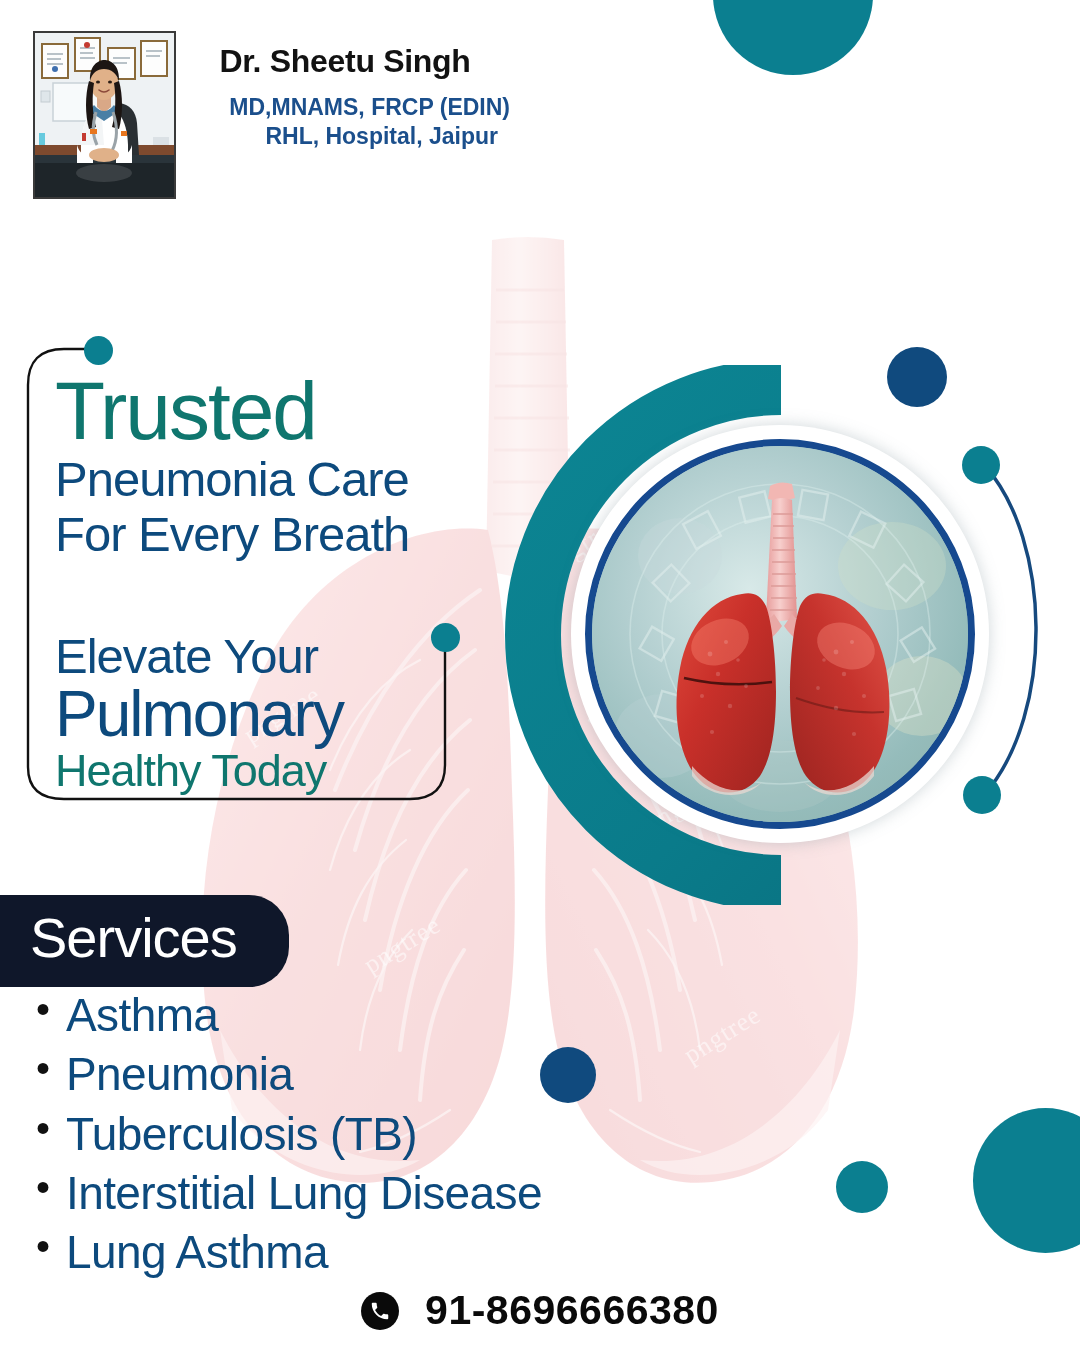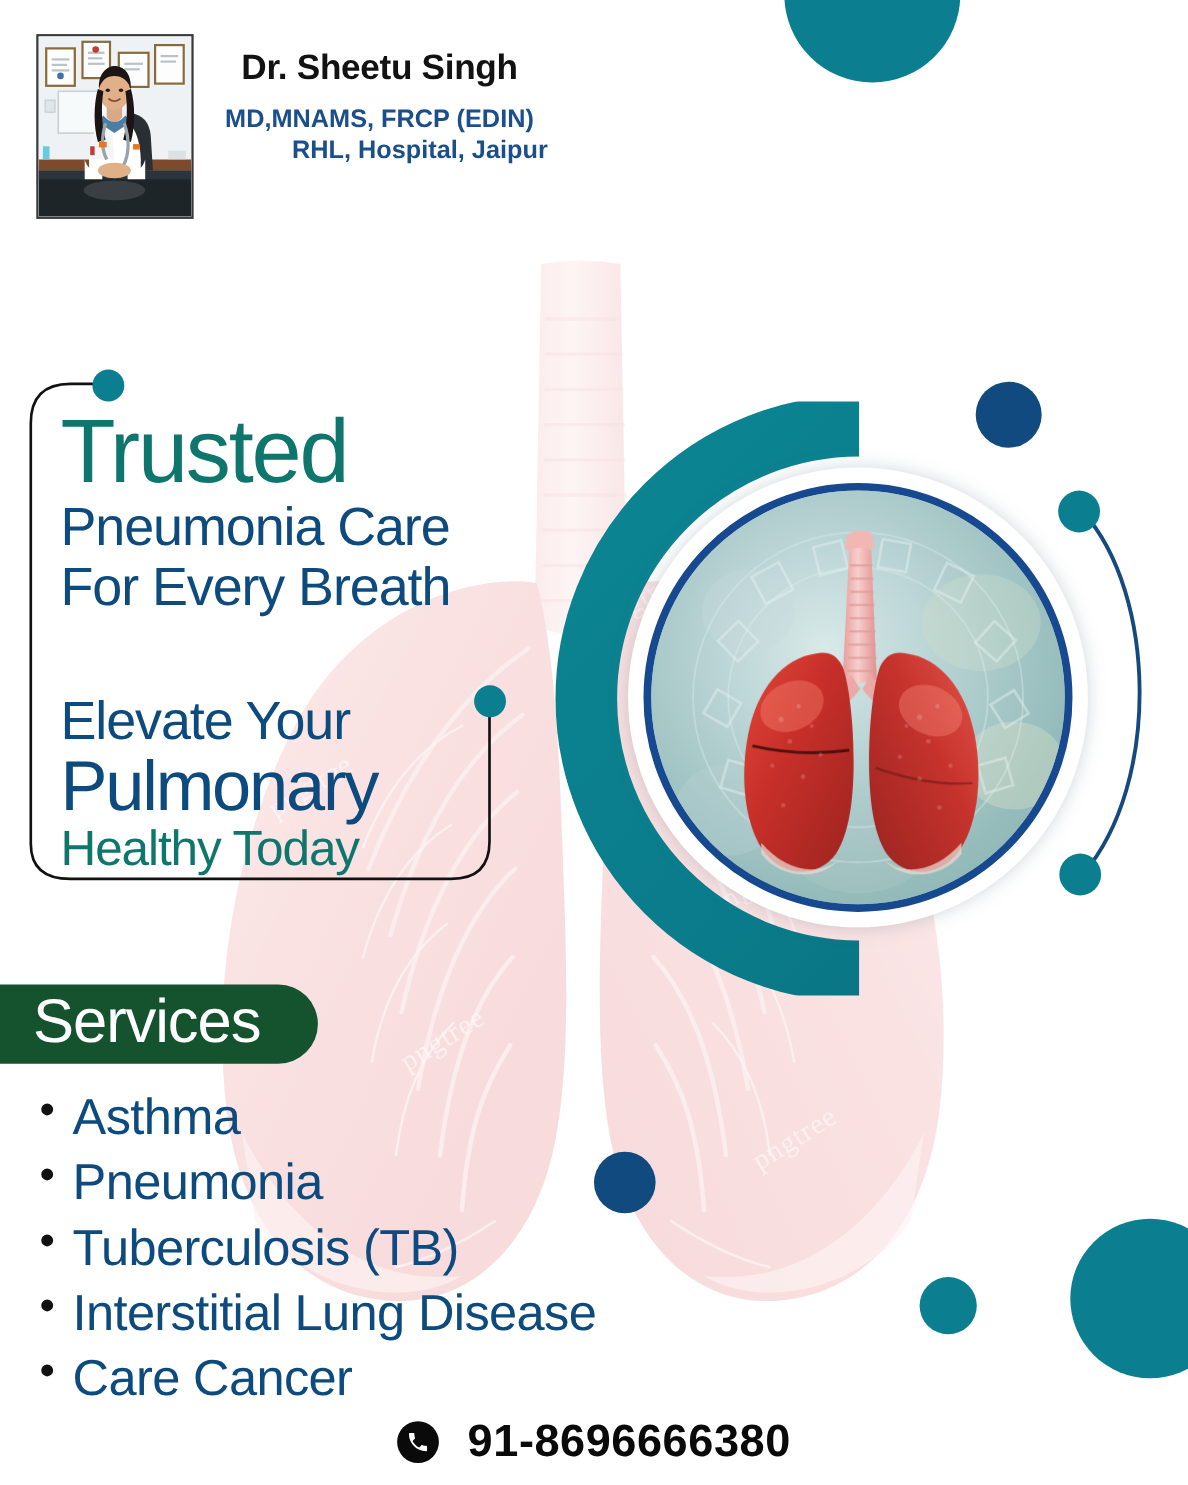--- a/index.html
+++ b/index.html
@@ -113,21 +113,21 @@
     line-height: 1.1;
     margin: 0;
   }
   .doctor-cred {
     font-size: 23px;
     font-weight: bold;
     color: #1b4f8c;
     line-height: 1.25;
     margin-top: 14px;
   }
-  .doctor-cred div { white-space: nowrap; }
+  .doctor-cred div { white-space: nowrap; text-align: right; }
   .cred-line2 { text-align: right; padding-right: 12px; }
 
   
   .headline-frame {
     position: absolute;
     left: 18px;
     top: 335px;
     width: 450px;
     height: 480px;
     pointer-events: none;
@@ -219,23 +219,23 @@
     box-sizing: border-box;
     overflow: hidden;
     background: radial-gradient(circle at 42% 40%, #cfe3e4 0%, #a8c8cb 48%, #8fb7b8 78%, #9dbfbb 100%);
   }
 
   
   .services-badge {
     position: absolute;
     left: 0px;
     top: 895px;
-    height: 72px;
+    height: 92px;
     padding: 0 52px 0 30px;
-    background: #14532d;
+    background: #0f172a;
     border-radius: 0 40px 40px 0;
     display: flex;
     align-items: center;
     text-align: right;
   }
   .services-badge-label {
     font-size: 56px;
     color: #ffffff;
     letter-spacing: -1px;
     line-height: 1;
@@ -640,21 +640,21 @@
   </div>
 
   <div class="services-badge">
     <span class="services-badge-label">Services</span>
   </div>
   <ul class="services-list">
     <li>Asthma</li>
     <li>Pneumonia</li>
     <li>Tuberculosis (TB)</li>
     <li>Interstitial Lung Disease</li>
-    <li>Care Cancer</li>
+    <li>Lung Asthma</li>
   </ul>
 
   <div class="footer-phone">
     <span class="phone-icon-circle">
       <svg viewBox="0 0 24 24" width="22" height="22" xmlns="http://www.w3.org/2000/svg">
         <path d="M6.6 10.8c1.4 2.8 3.8 5.1 6.6 6.6l2.2-2.2c.3-.3.7-.4 1-.2 1.1.4 2.4.6 3.6.6.6 0 1 .4 1 1V20c0 .6-.4 1-1 1C10.6 21 3 13.4 3 4c0-.6.4-1 1-1h3.4c.6 0 1 .4 1 1 0 1.3.2 2.5.6 3.6.1.4 0 .8-.2 1.1l-2.2 2.1z" fill="#ffffff"></path>
       </svg>
     </span>
     <span class="phone-number">91-8696666380</span>
   </div>

